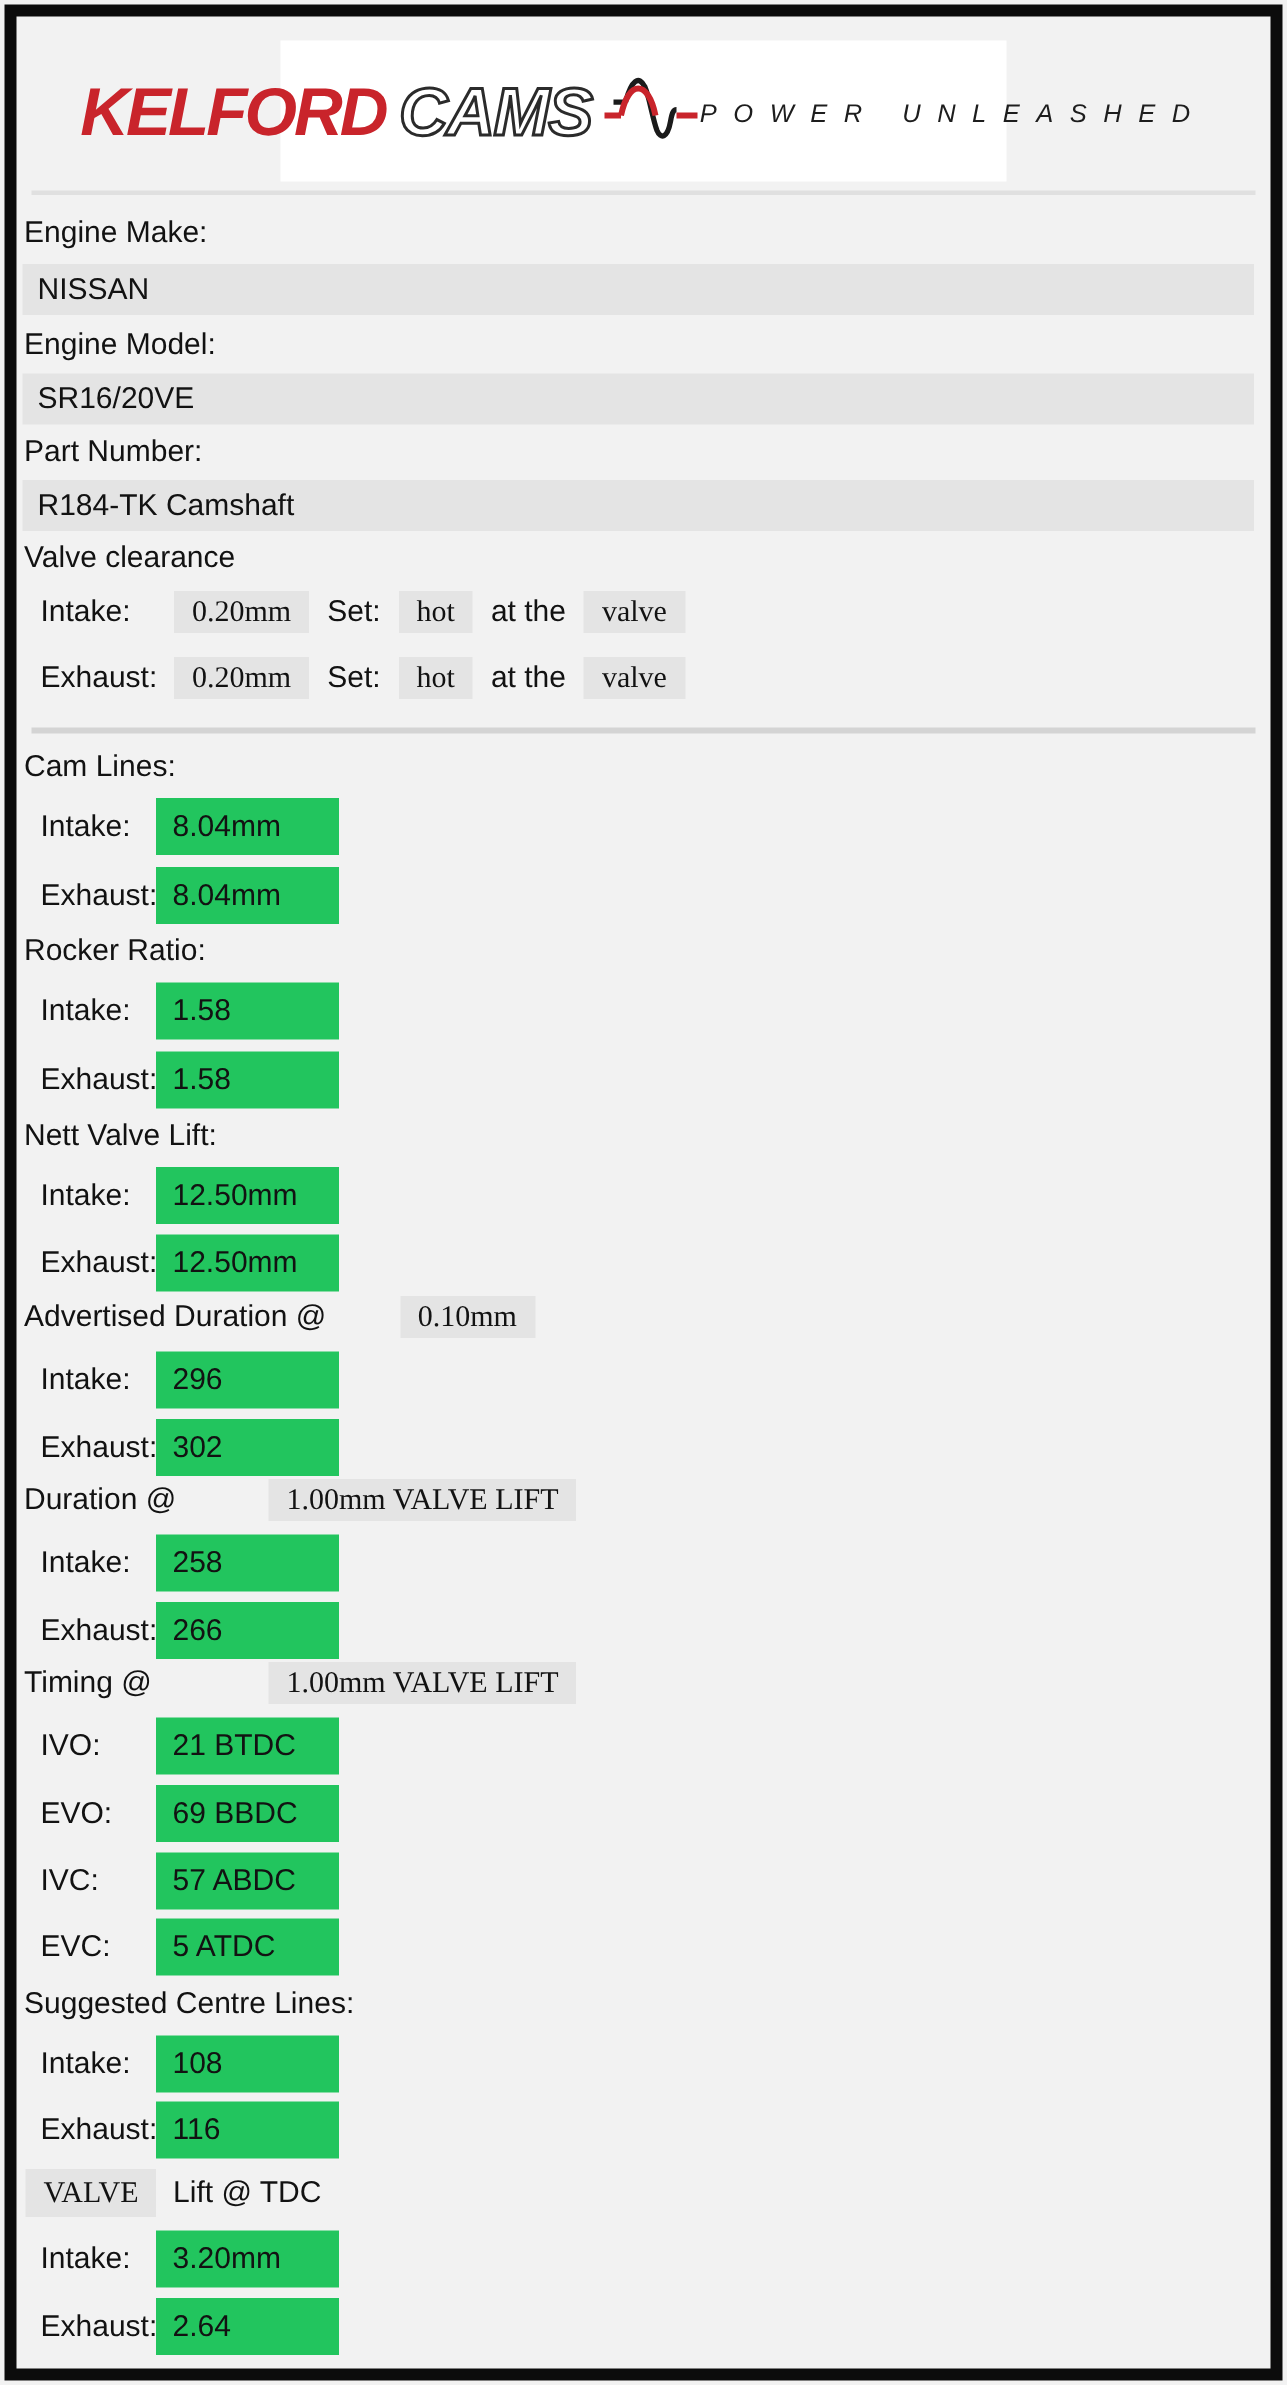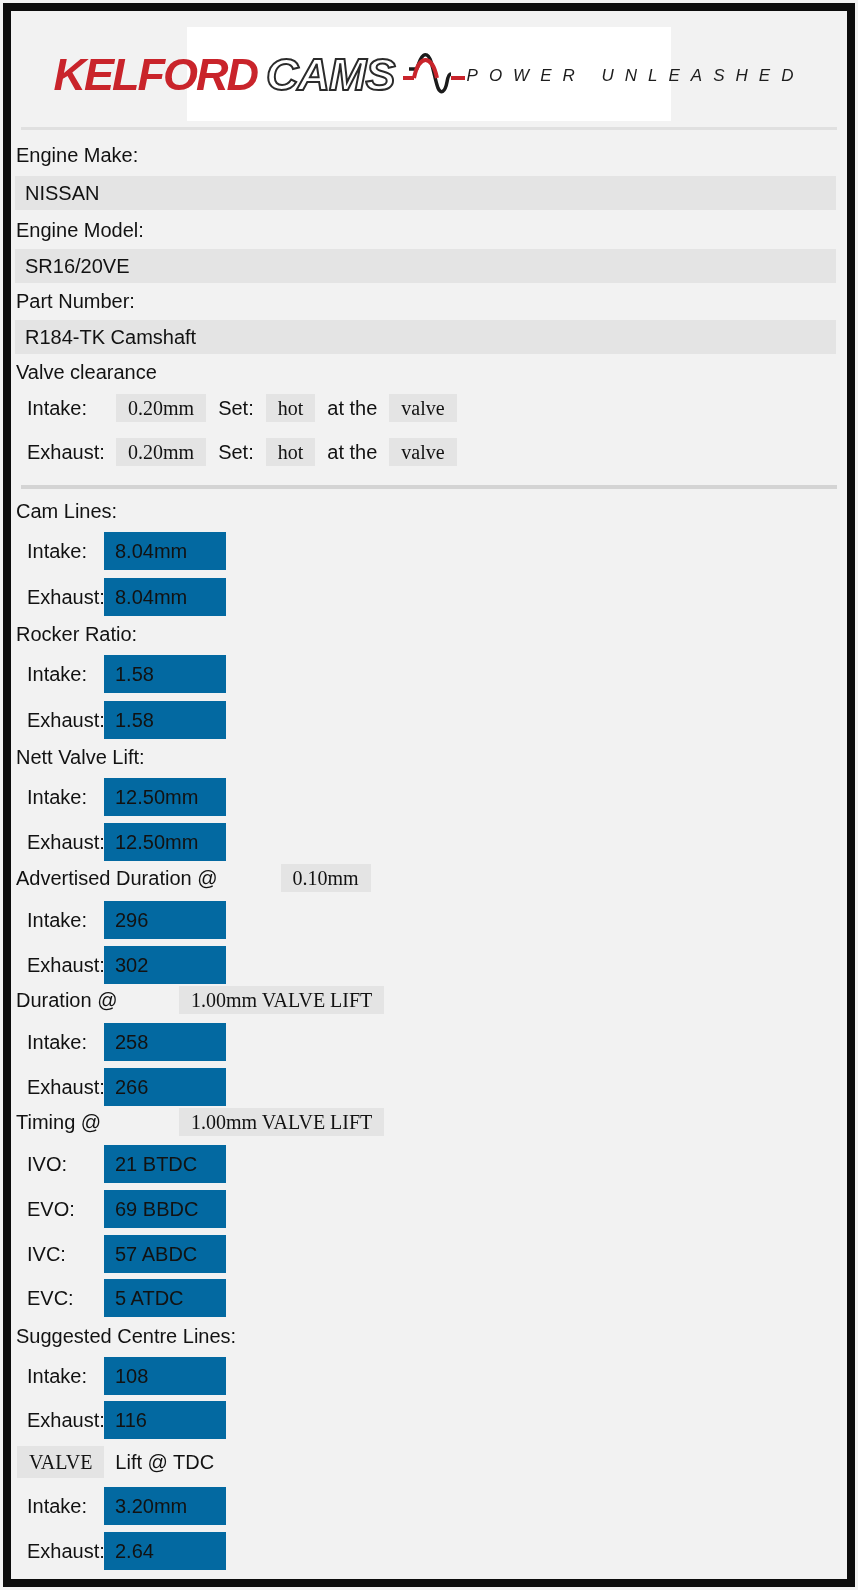--- a/index.html
+++ b/index.html
@@ -47,35 +47,35 @@
   .m16{margin-top:16px}.m19{margin-top:19px}
   
   .full-box {
     margin-left:4px; margin-right:11px; height:34px;
     background:#e4e4e4; display:flex; align-items:center; padding-left:10px;
   }
   
   .vrow { display:flex; align-items:center; margin-left:16px; height:38px; }
   .vrow .rlabel { width:77px; flex-shrink:0; white-space:nowrap; overflow:visible; z-index:1; }
   .vbox {
-    width:122px; height:38px; background:#0369a1;
+    width:122px; height:38px; background:#22c55e;
     display:flex; align-items:center; padding-left:11px; flex-shrink:0;
   }
   
   .crow { display:flex; align-items:center; margin-left:16px; height:28px; }
   .crow > * + * { margin-left:12px; }
   .crow .rlabel { width:77px; flex-shrink:0; white-space:nowrap; margin-left:0; z-index:1; }
   .sbox {
     height:28px; background:#e4e4e4;
     display:flex; align-items:center; padding:0 12px; flex-shrink:0;font-family:Liberation Serif, serif;
   }
   
   .hrow { display:flex; align-items:center; margin-left:5px; height:28px;gap:37px; }
   .hrow .fixed-lbl { width:126px; flex-shrink:0; }
-  .hrow .gap { margin-left:26px; }
+  .hrow .gap { margin-left:12px; }
   .hrow-tdc { display:flex; align-items:center; margin-left:6px; height:32px; }
   .hrow-tdc .sbox { height:32px; }
   .hrow-tdc .after-box { margin-left:11px; }
 </style>
 </head>
 <body>
 
 <div class="frame">
 
   <div class="logo-box">

